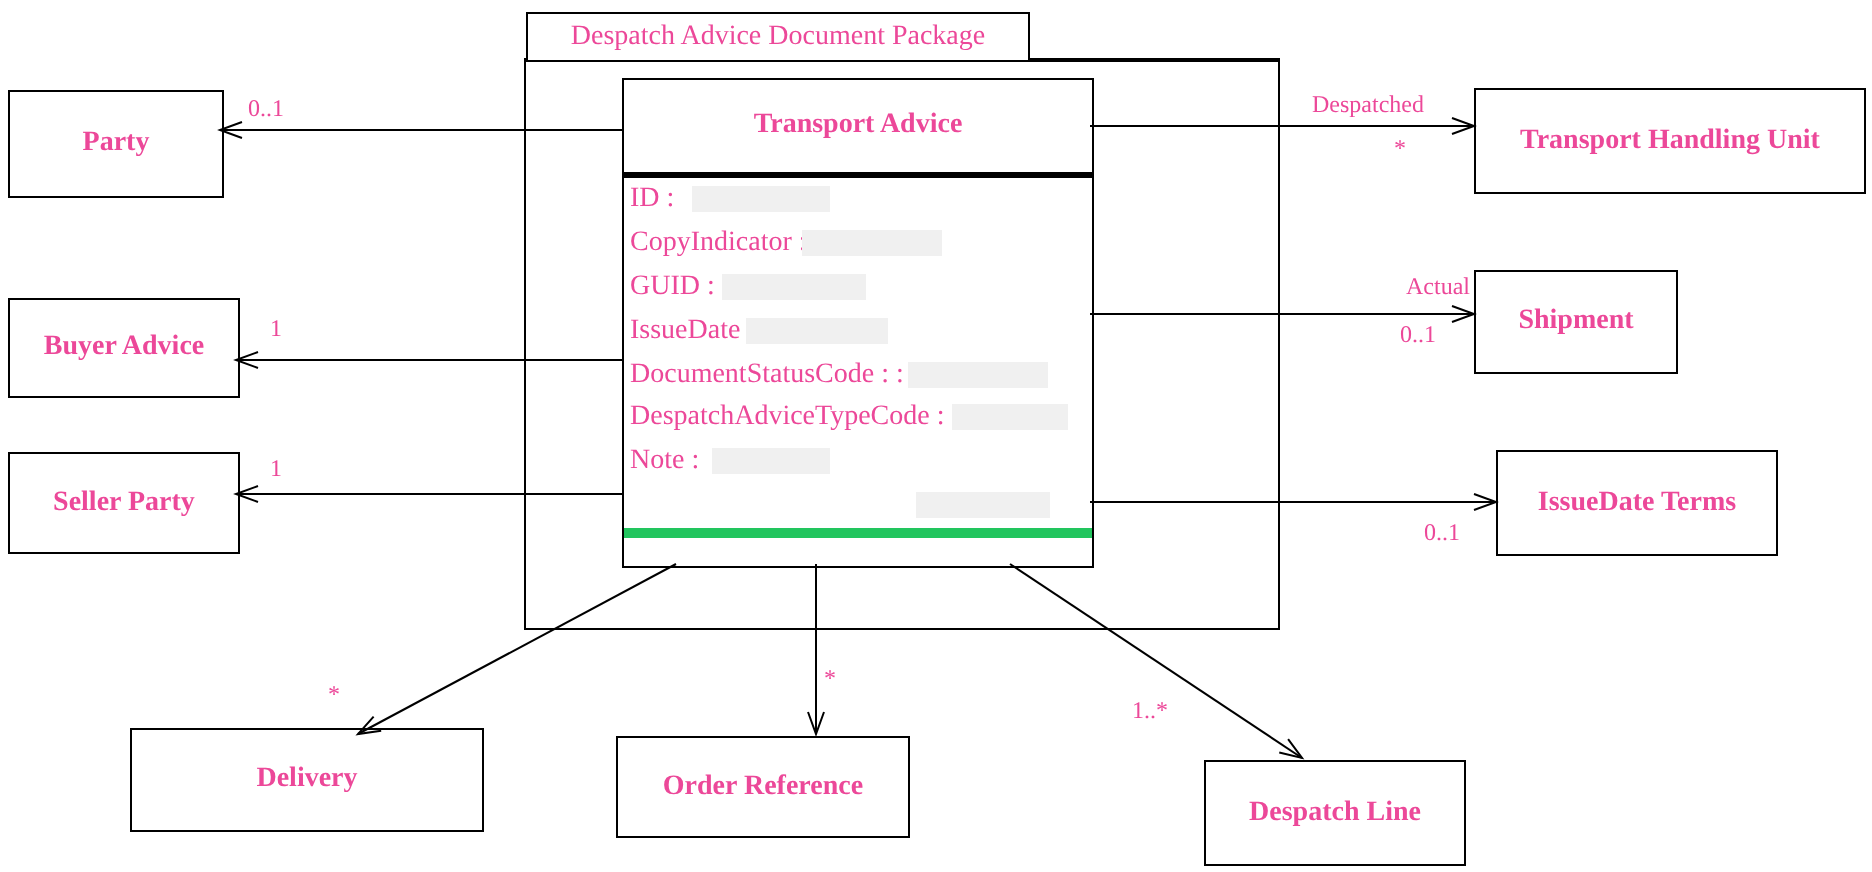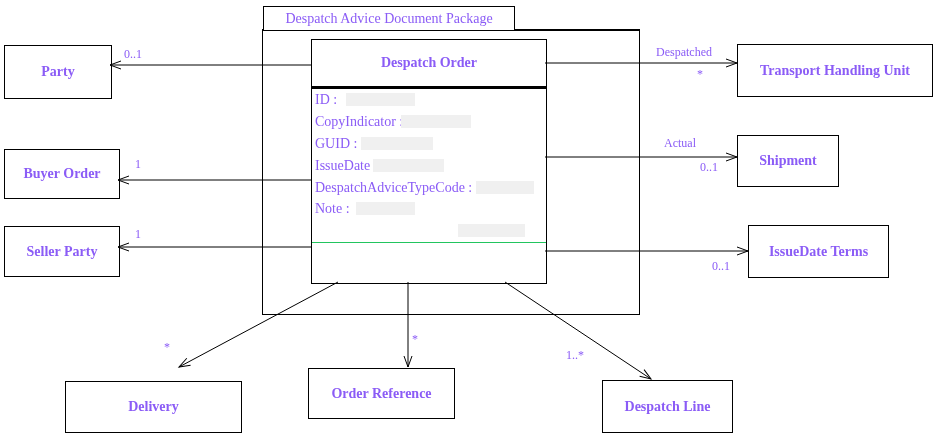--- a/index.html
+++ b/index.html
@@ -1,96 +1,97 @@
 <!DOCTYPE html>
 <html><head>
 <meta charset="utf-8">
 <style>
   html,body{margin:0;padding:0;background:#ffffff;}
   .stage{position:relative;width:936px;height:436px;background:#ffffff;
-         font-family:"Liberation Serif",serif;color:#8b5cf6;overflow:hidden;}
+         font-family:"Liberation Serif",serif;color:#ec4899;overflow:hidden;}
   .ebox{position:absolute;border:1px solid #000;background:#fff;display:flex;
         align-items:center;justify-content:center;font-weight:bold;font-size:14px;
         text-align:center;}
   .lbl{position:absolute;font-size:12px;line-height:16px;white-space:nowrap;}
   .pkg-body{position:absolute;left:262px;top:29px;width:376px;height:283px;
         border:1px solid #000;border-top:2px solid #000;background:transparent;}
   .pkg-tab{position:absolute;left:263px;top:6px;width:250px;height:23px;
         border:1px solid #000;background:#fff;display:flex;align-items:center;
         justify-content:center;font-size:14px;z-index:3;}
   .cls{position:absolute;left:311px;top:39px;width:234px;height:243px;
         border:1px solid #000;background:#fff;display:flex;flex-direction:column;z-index:2;}
   .cls-title{height:46px;border-bottom:3px solid #000;display:flex;align-items:center;
         justify-content:center;font-weight:bold;font-size:14px;}
-  .attrs{border-bottom:1px solid #22c55e;}
+  .attrs{border-bottom:5px solid #22c55e;}
   .attr-row{position:relative;height:21.9px;line-height:21.9px;font-size:14px;
         padding-left:3px;white-space:nowrap;}
   .redact{position:absolute;top:4px;height:13px;background:#f0f0f0;}
   .ops{flex:1;}
   svg.overlay{position:absolute;left:0;top:0;width:936px;height:436px;
         pointer-events:none;z-index:4;}
 </style>
 </head>
 <body>
 
 <div class="stage">
 
   <div class="pkg-body"></div>
   <div class="pkg-tab">
     <span>Despatch Advice Document Package</span>
   </div>
 
   <div class="cls">
-    <div class="cls-title">Despatch Order</div>
+    <div class="cls-title">Transport Advice</div>
     <div class="attrs">
       <div class="attr-row"><span>ID :</span><span class="redact" style="left:34px;width:69px"></span></div>
       <div class="attr-row"><span>CopyIndicator :</span><span class="redact" style="left:89px;width:70px"></span></div>
       <div class="attr-row"><span>GUID :</span><span class="redact" style="left:49px;width:72px"></span></div>
       <div class="attr-row"><span>IssueDate :</span><span class="redact" style="left:61px;width:71px"></span></div>
+      <div class="attr-row"><span>DocumentStatusCode : :</span><span class="redact" style="left:142px;width:70px"></span></div>
       <div class="attr-row"><span>DespatchAdviceTypeCode :</span><span class="redact" style="left:164px;width:58px"></span></div>
       <div class="attr-row"><span>Note :</span><span class="redact" style="left:44px;width:59px"></span></div>
       <div class="attr-row"><span class="redact" style="left:146px;width:67px"></span></div>
     </div>
     <div class="ops"></div>
   </div>
 
   <div class="ebox" style="left:4px;top:45px;width:106px;height:52px">
       <span>Party</span>
     </div>
   <div class="ebox" style="left:4px;top:149px;width:114px;height:48px">
-      <span>Buyer Order</span>
+      <span>Buyer Advice</span>
     </div>
   <div class="ebox" style="left:4px;top:226px;width:114px;height:49px">
       <span>Seller Party</span>
     </div>
   <div class="ebox" style="left:737px;top:44px;width:194px;height:51px">
       <span>Transport Handling Unit</span>
     </div>
   <div class="ebox" style="left:737px;top:135px;width:100px;height:50px">
       <span>Shipment</span>
     </div>
   <div class="ebox" style="left:748px;top:225px;width:139px;height:51px">
       <span>IssueDate Terms</span>
     </div>
-  <div class="ebox" style="left:65px;top:381px;width:175px;height:50px">
+  <div class="ebox" style="left:65px;top:364px;width:175px;height:50px">
       <span>Delivery</span>
     </div>
   <div class="ebox" style="left:308px;top:368px;width:145px;height:49px">
       <span>Order Reference</span>
     </div>
   <div class="ebox" style="left:602px;top:380px;width:129px;height:51px">
       <span>Despatch Line</span>
     </div>
 
   <div class="lbl" style="left:124px;top:46px">0..1</div>
   <div class="lbl" style="left:135px;top:156px">1</div>
   <div class="lbl" style="left:135px;top:226px">1</div>
   <div class="lbl" style="left:656px;top:44px">Despatched</div>
   <div class="lbl" style="left:697px;top:66px">*</div>
-  <div class="lbl" style="left:664px;top:135px">Actual</div>
+  <div class="lbl" style="left:703px;top:135px">Actual</div>
   <div class="lbl" style="left:700px;top:159px">0..1</div>
   <div class="lbl" style="left:712px;top:258px">0..1</div>
   <div class="lbl" style="left:164px;top:339px">*</div>
   <div class="lbl" style="left:412px;top:331px">*</div>
   <div class="lbl" style="left:566px;top:347px">1..*</div>
 
   <svg class="overlay" viewBox="0 0 936 436">
     <defs>
       <marker id="openarrow" markerWidth="14" markerHeight="14" refX="12" refY="6" orient="auto" markerUnits="userSpaceOnUse">
         <path d="M1,2 L12,6 L1,10" fill="none" stroke="#000" stroke-width="1"></path>

